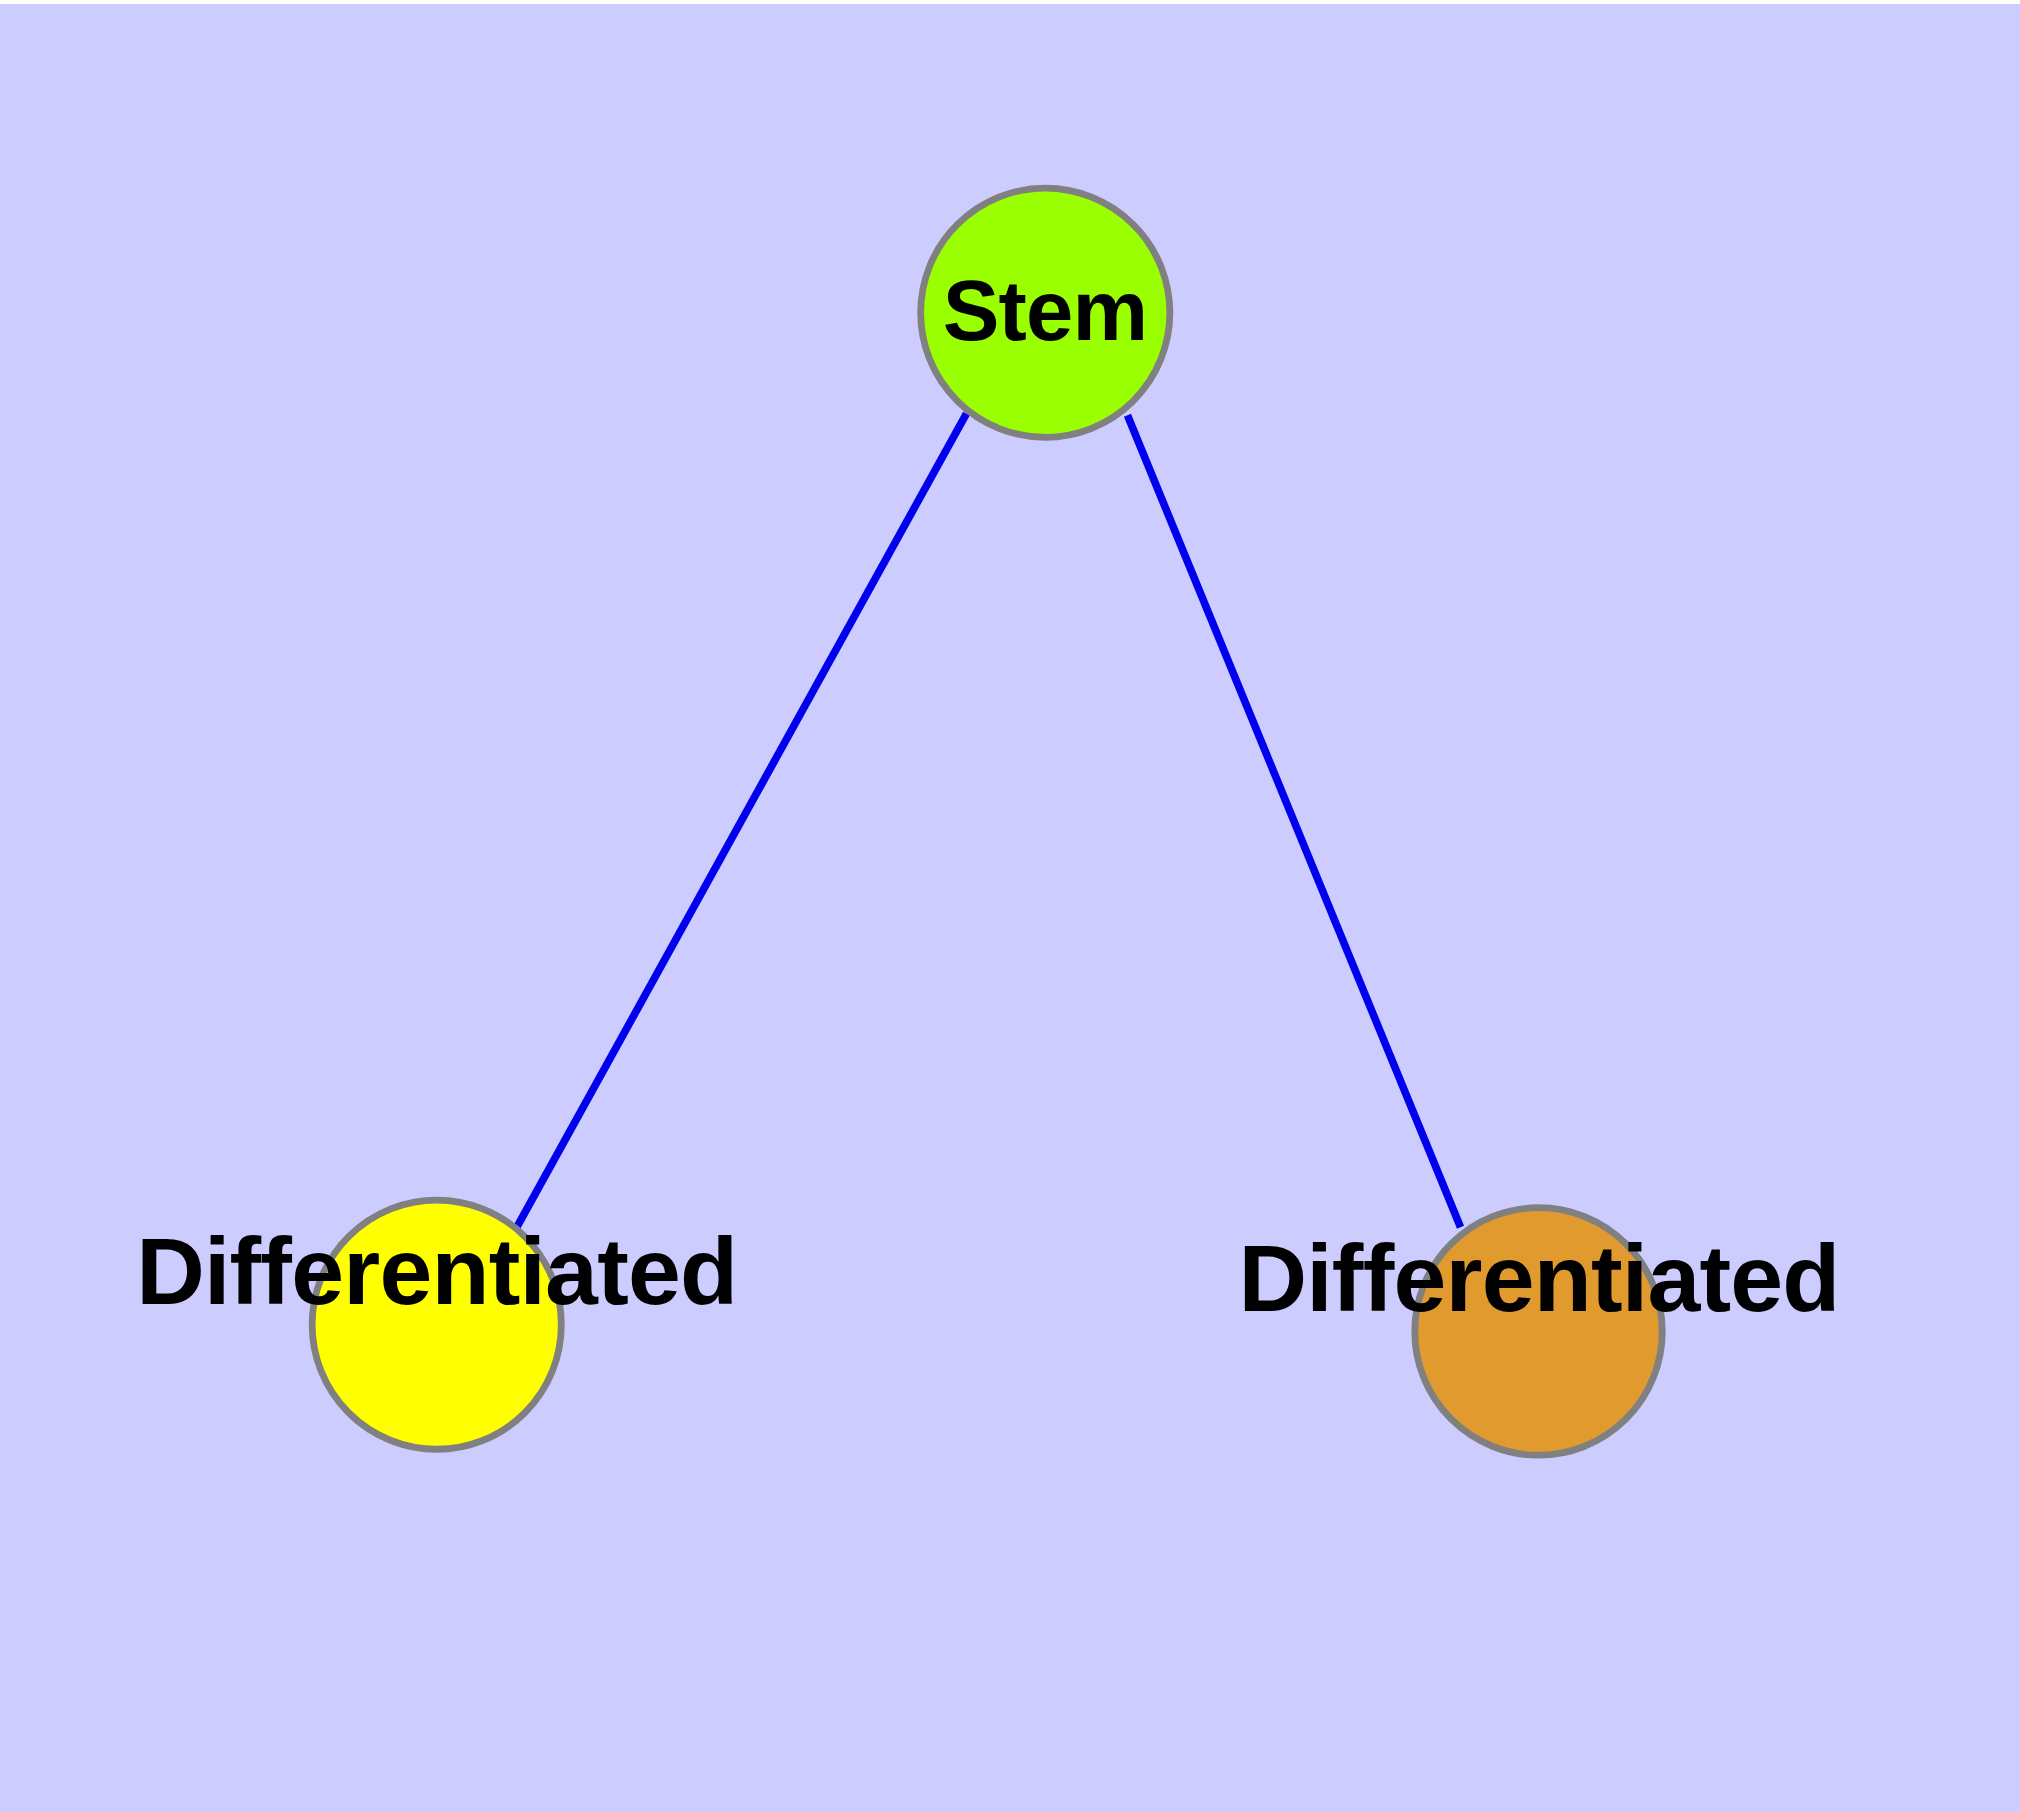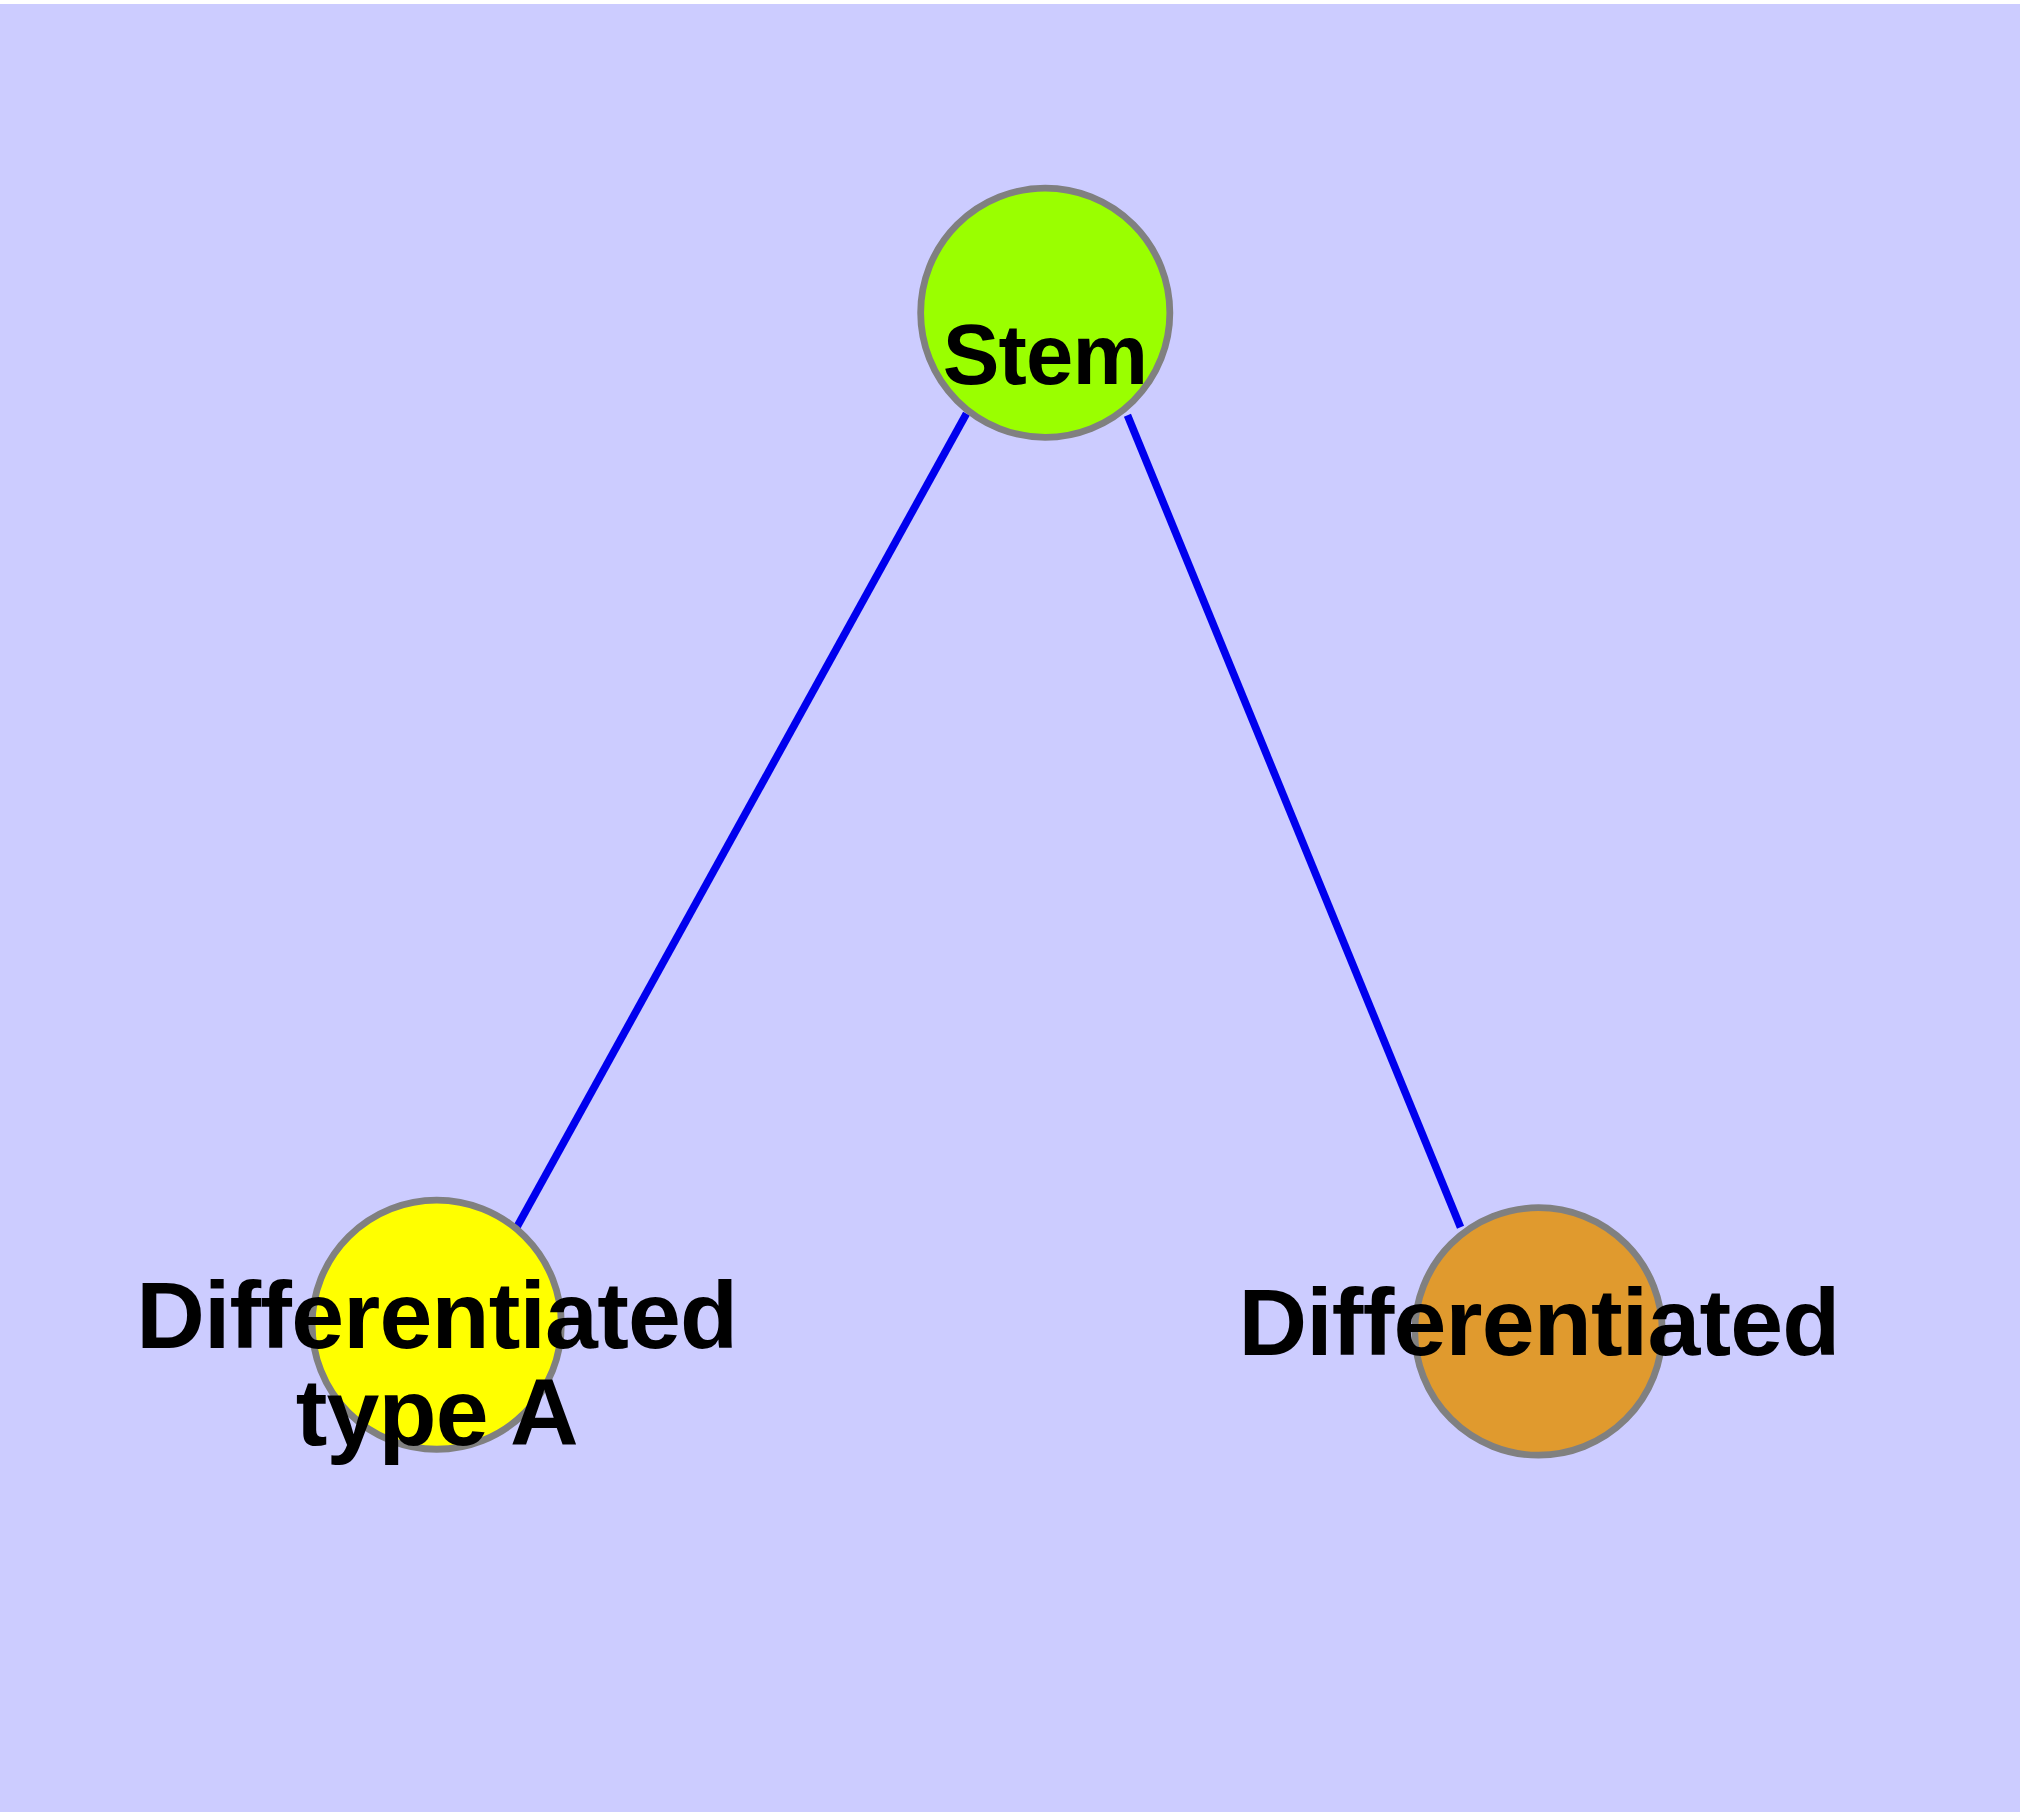--- a/index.html
+++ b/index.html
@@ -32,21 +32,20 @@
   }
   .node-label {
     position: absolute;
     text-align: center;
     font-weight: bold;
     color: #000000;
     line-height: 1.02;
     white-space: nowrap;
     letter-spacing: -0.8px;
     pointer-events: none;
-    margin-top: 44px;
   }
   #label-stem {
     font-size: 85px;
     left: 621px;
     top: 268px;
     width: 848px;
   }
   #label-a {
     font-size: 95px;
     left: 12.7px;
@@ -78,21 +77,20 @@
       <circle cx="1815" cy="1571" r="146" fill="#e09a2e" stroke="#808080" stroke-width="8"></circle>
     </g>
   </svg>
 
   <div class="node-label" id="label-stem">
     <div>Stem</div>
   </div>
 
   <div class="node-label" id="label-a">
     <div>Differentiated</div>
-    <div>type A</div>
   </div>
 
   <div class="node-label" id="label-b">
     <div>Differentiated</div>
   </div>
 
 </div>
 
 
 </body></html>

